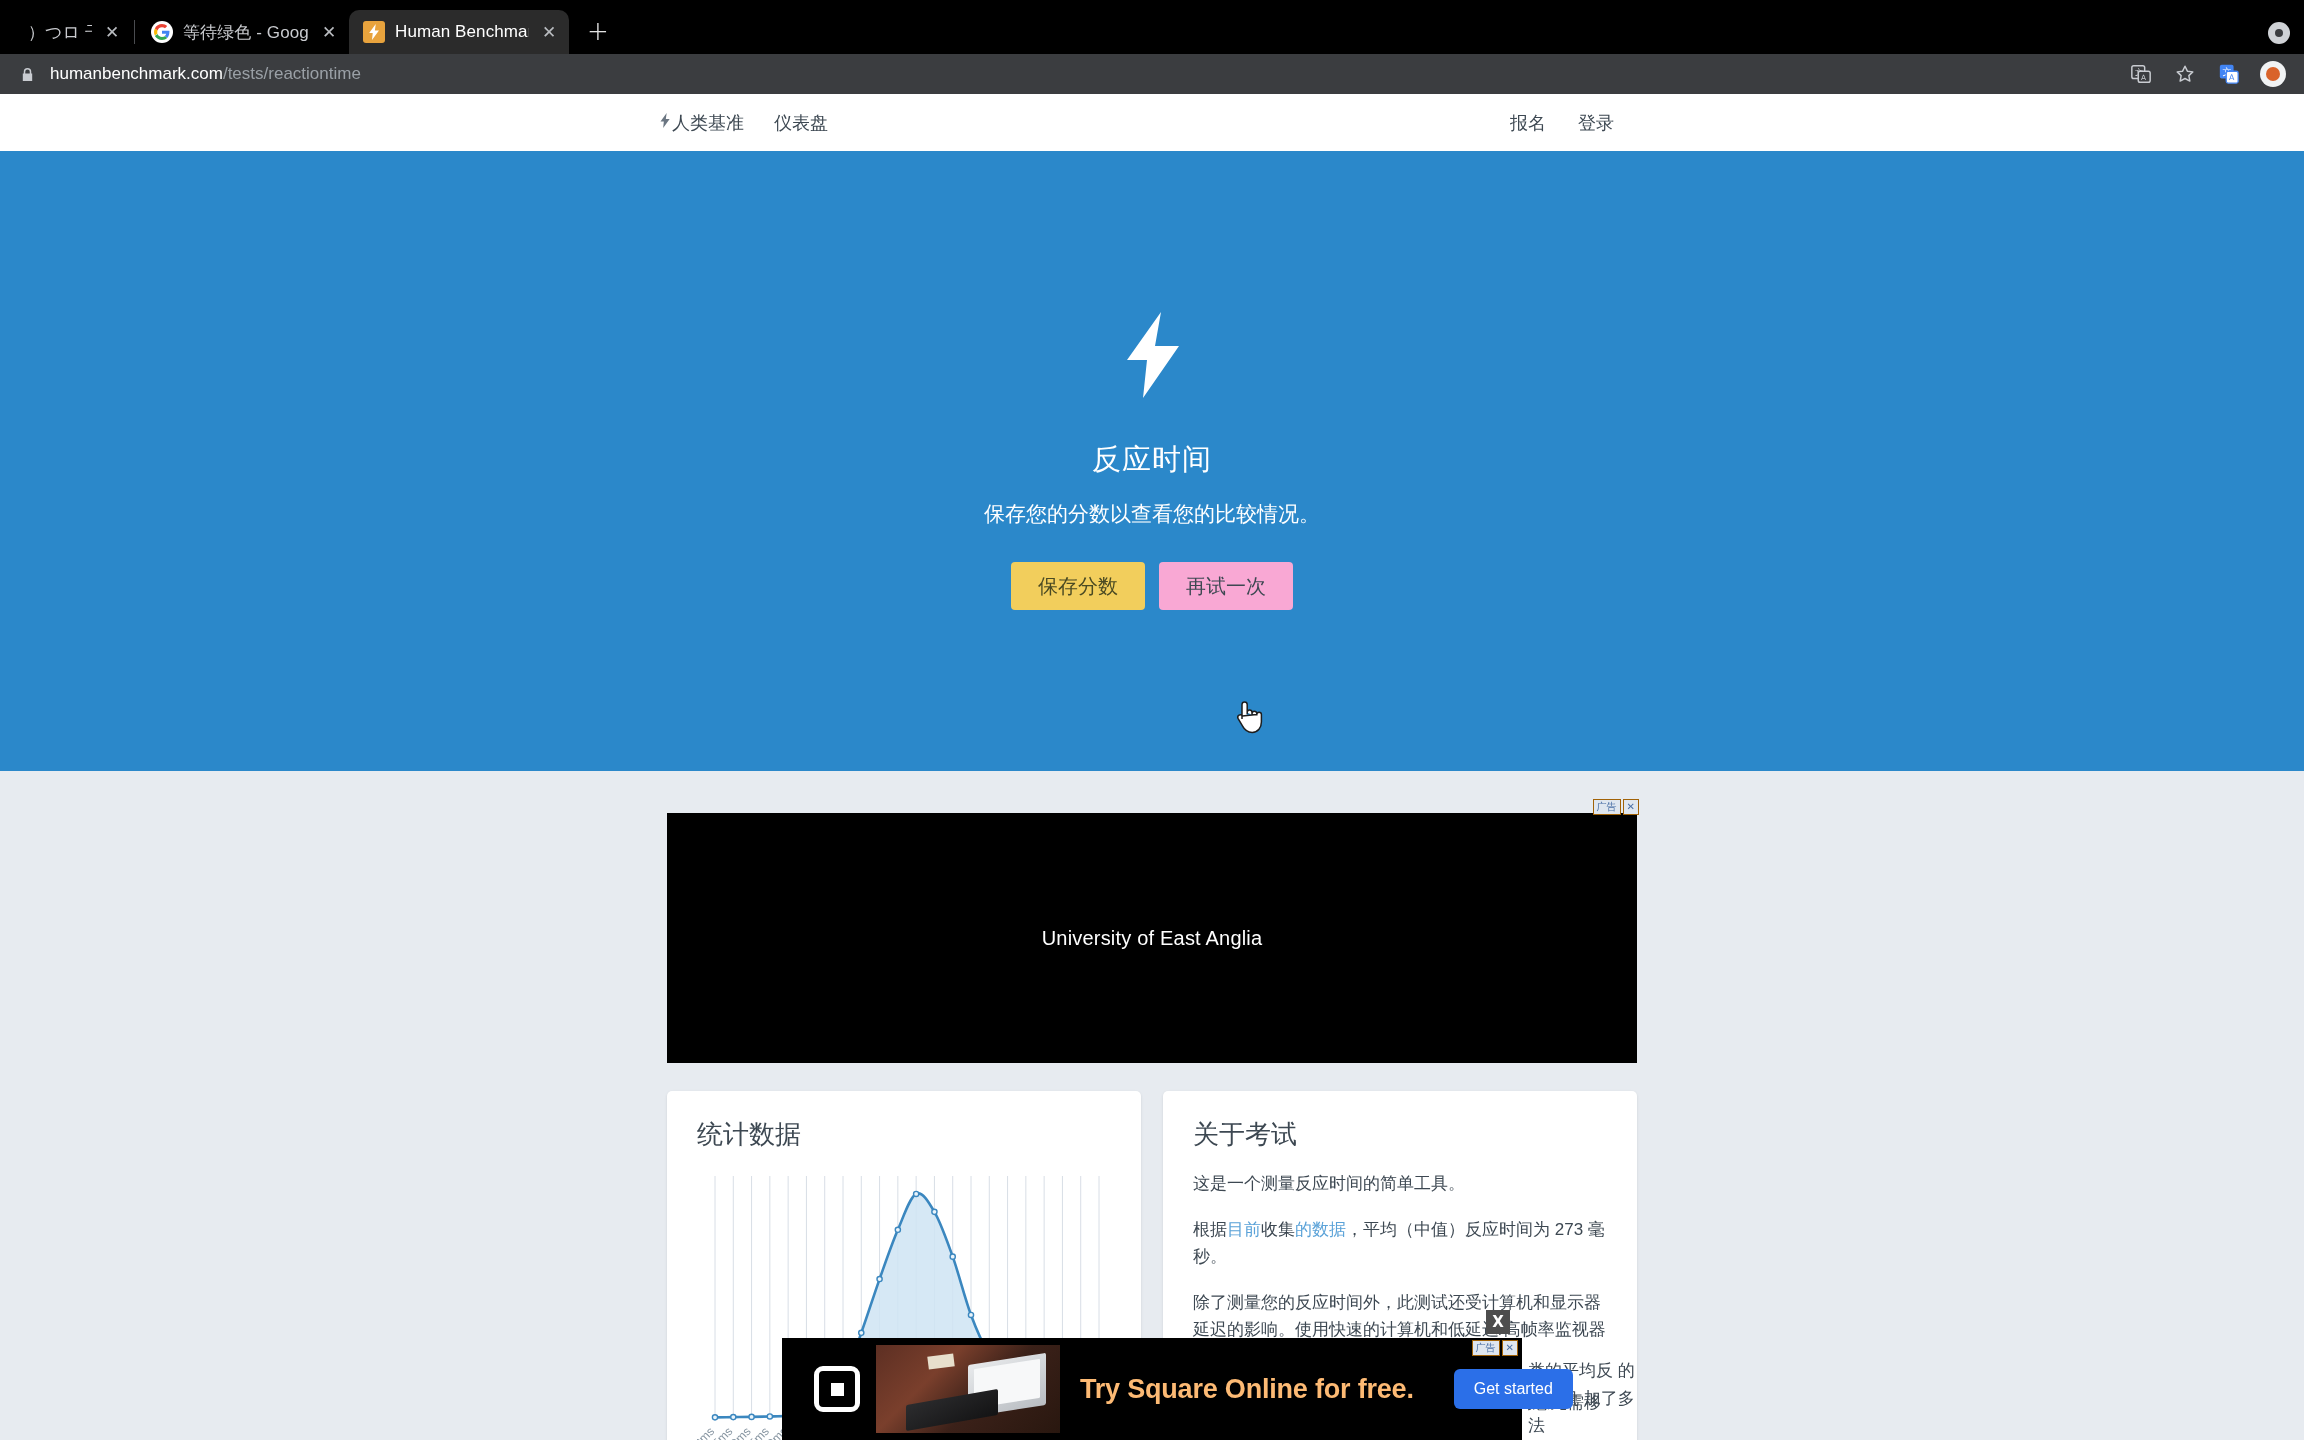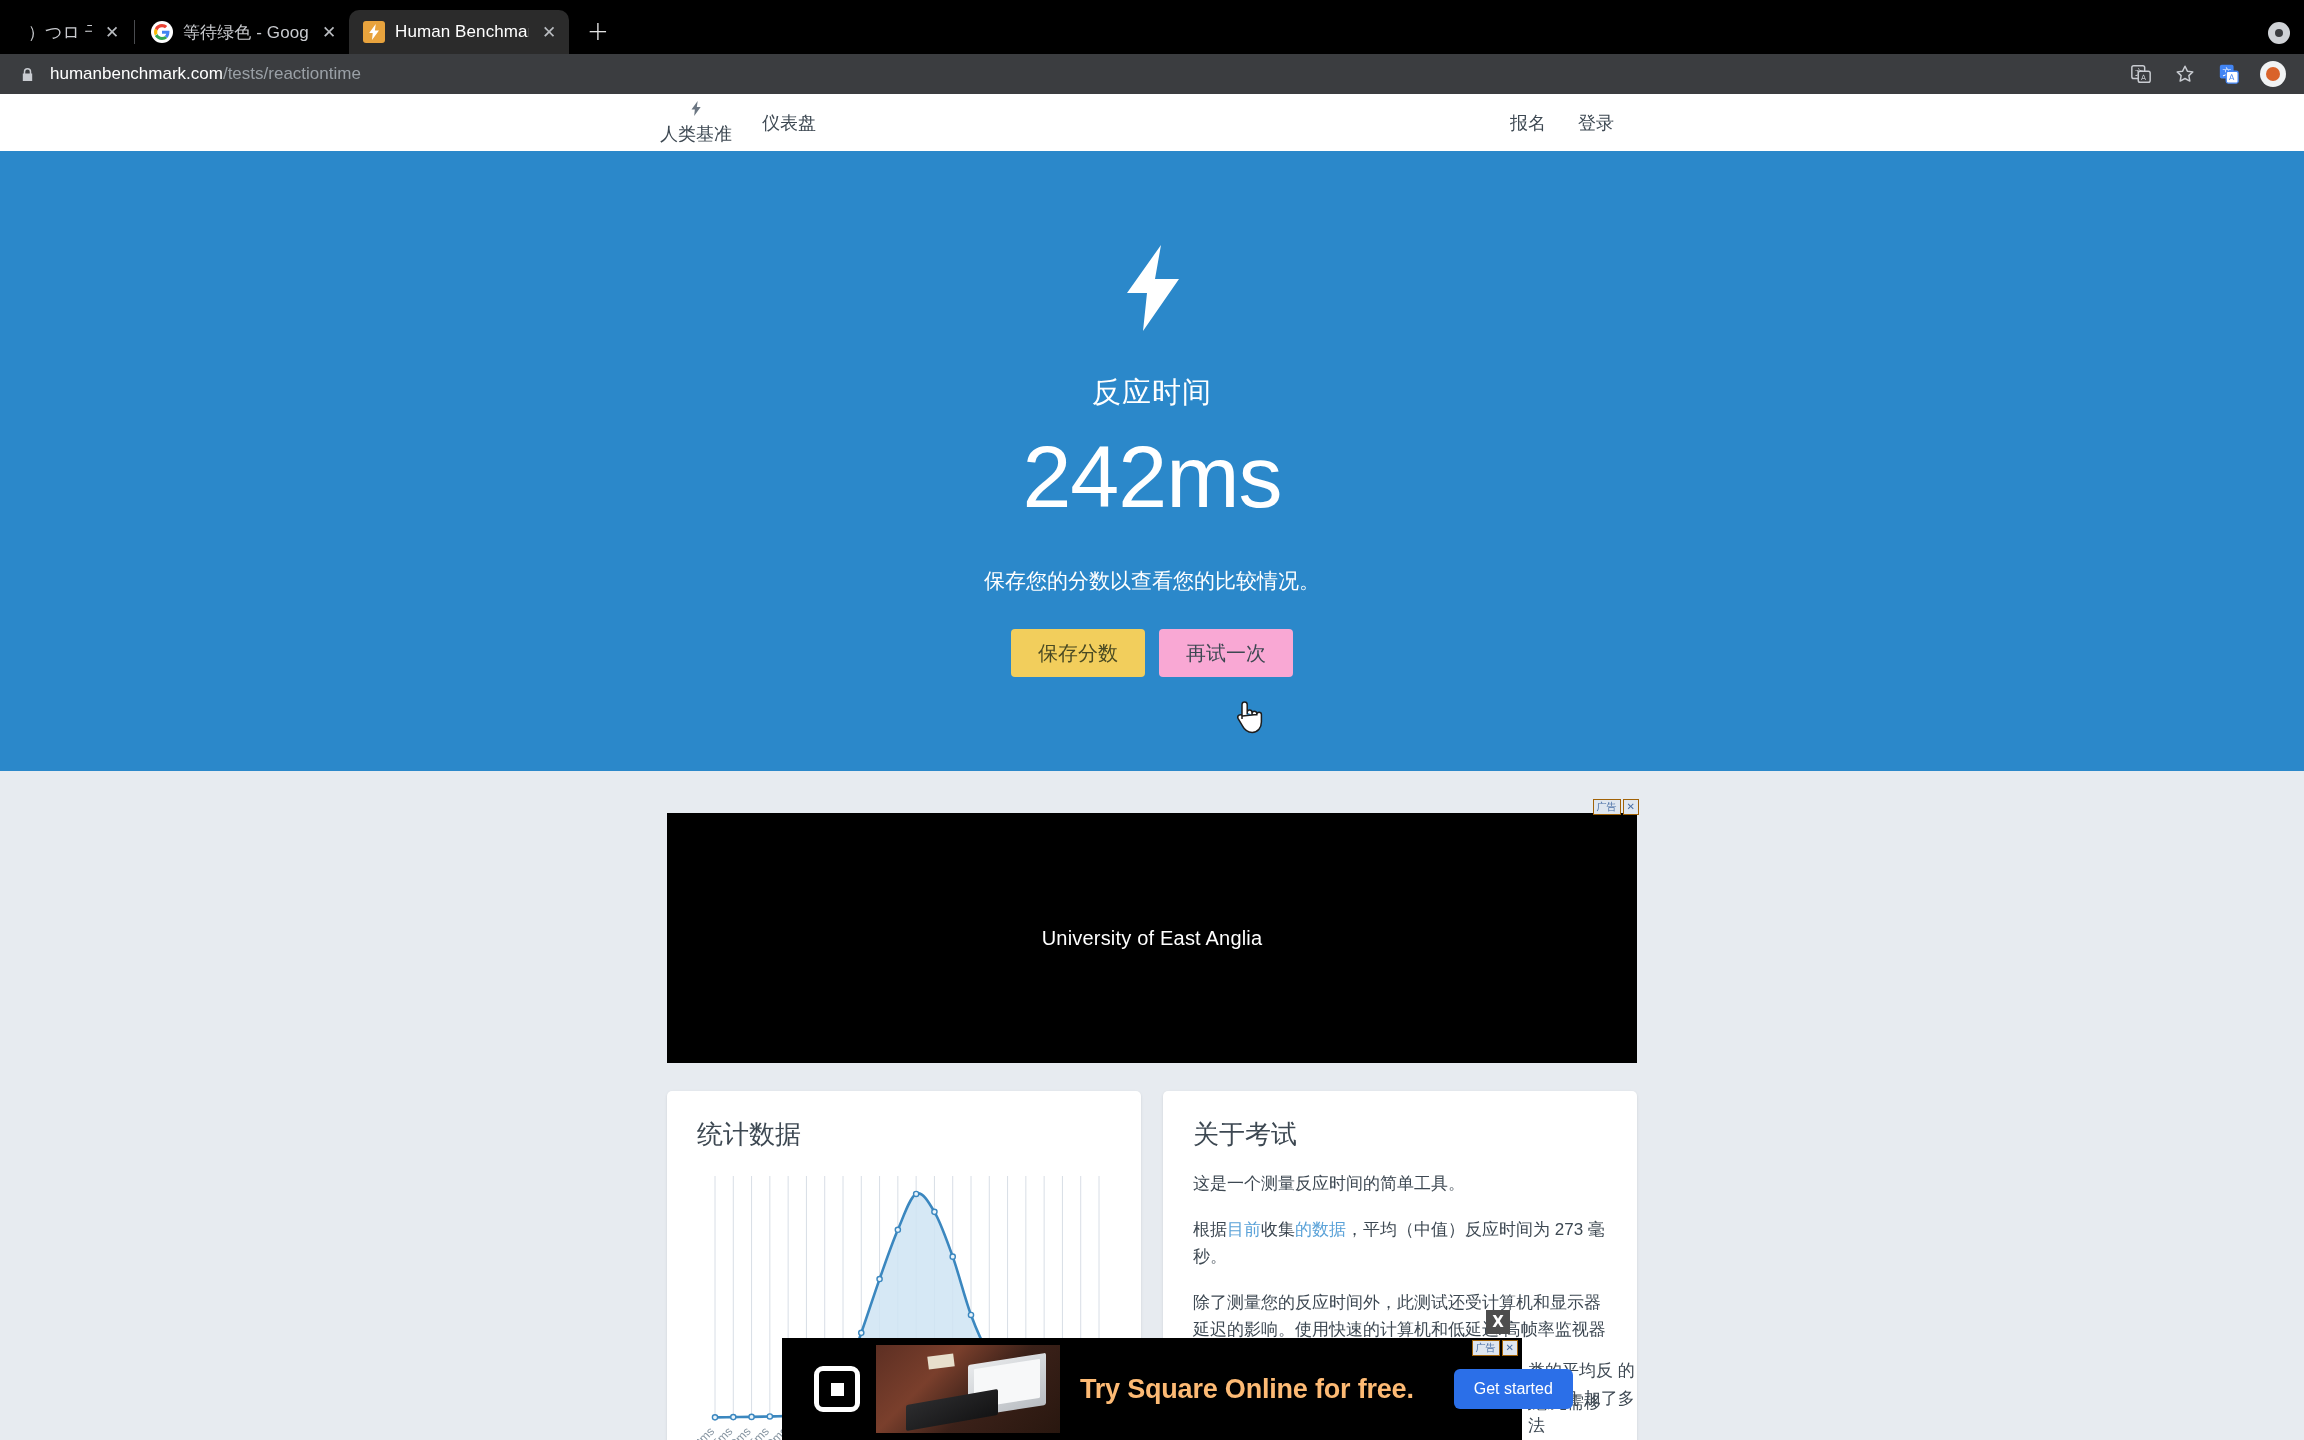--- a/index.html
+++ b/index.html
@@ -158,21 +158,21 @@
     align-items: center;
     padding: 0 0 0 0;
     font-size: 18px;
     color: #3d4852;
     position: relative;
   }
   .nav-left {
     display: flex; align-items: center; gap: 30px;
     margin-left: 660px;
   }
-  .nav-brand { display: flex; align-items: center; gap: 1px; flex-direction: column; }
+  .nav-brand { display: flex; align-items: center; gap: 1px; }
   .nav-link { color: #3d4852; text-decoration: none; white-space: nowrap; }
   .nav-right {
     display: flex; align-items: center; gap: 32px;
     margin-left: auto;
     margin-right: 690px;
   }
 
   .hero {
     background: #2b88ca;
     height: 620px;
@@ -513,21 +513,20 @@
       </div>
     </div>
 
     <div class="hero">
       <div class="bolt-big">
         <svg width="62" height="86" viewBox="0 0 62 86" aria-hidden="true">
           <path fill="#ffffff" d="M40 0 6 48h20L22 86 58 34H34z"></path>
         </svg>
       </div>
       <div class="hero-title">反应时间</div>
-      <div class="hero-score">242ms</div>
       <div class="hero-sub">保存您的分数以查看您的比较情况。</div>
       <div class="hero-buttons">
         <button class="btn btn-primary">保存分数</button>
         <button class="btn btn-secondary">再试一次</button>
       </div>
 
       <div class="cursor-hand">
         <svg width="32" height="38" viewBox="0 0 32 38" aria-hidden="true">
           <path d="M10 21V6.5a2.6 2.6 0 0 1 5.2 0V16m0-1.6a2.4 2.4 0 0 1 4.8 0V17m0-1.4a2.4 2.4 0 0 1 4.8 0v2m0-1a2.3 2.3 0 0 1 4.6 0v7.4c0 5.6-3.4 10.4-9.2 10.4-5.2 0-7.6-2.2-9.6-6.2L6 20.4a2.5 2.5 0 0 1 4.3-2.5z" fill="#ffffff" stroke="#1d1d1d" stroke-width="1.5" stroke-linejoin="round"></path>
         </svg>

